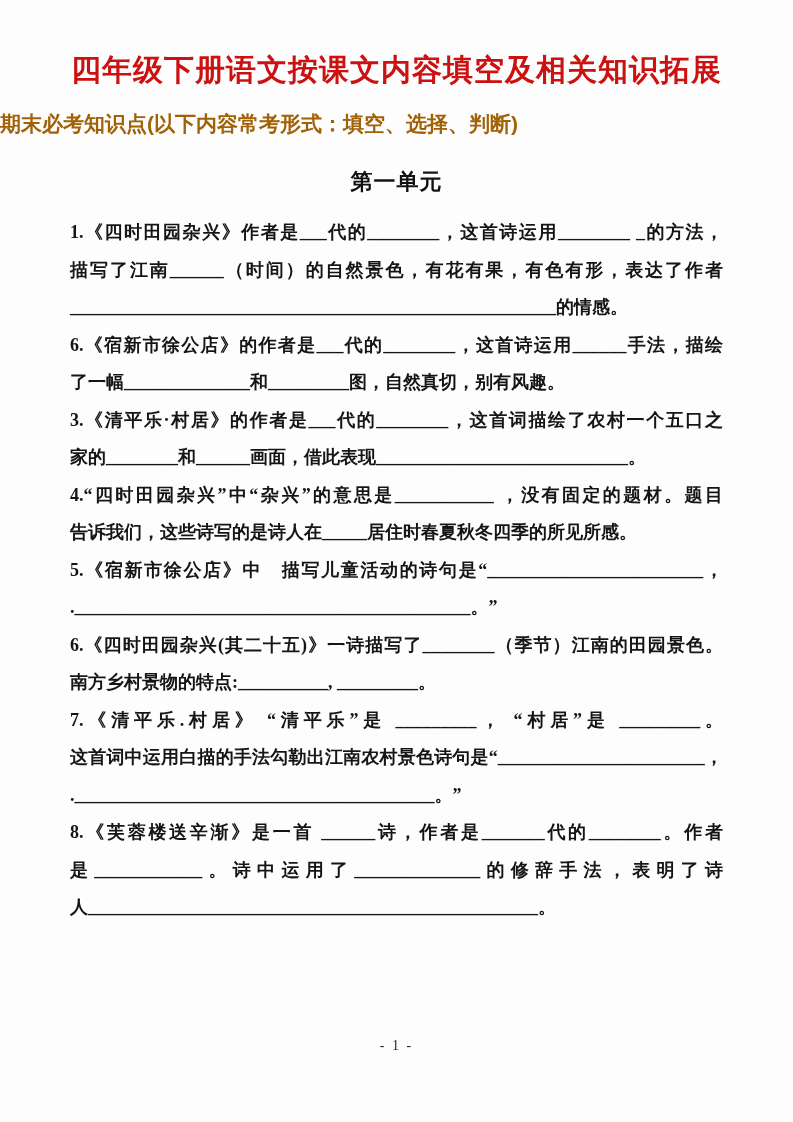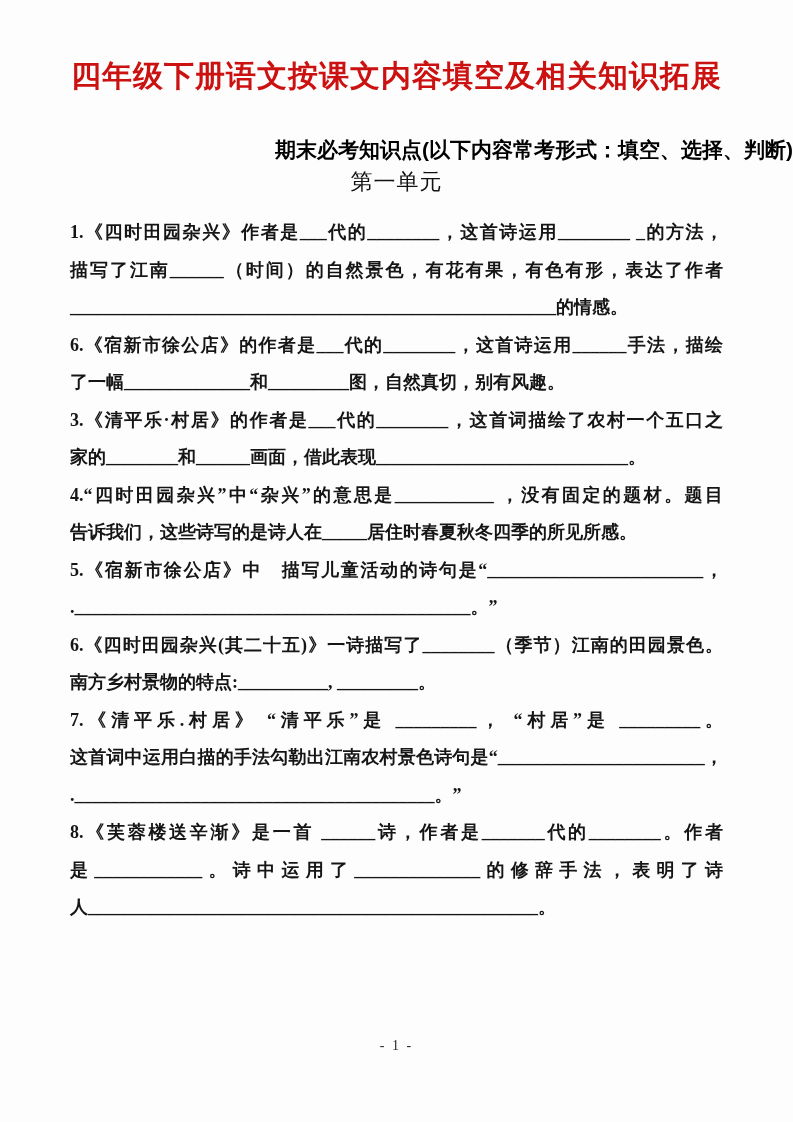--- a/index.html
+++ b/index.html
@@ -12,54 +12,54 @@
     width: 793px;
     height: 1122px;
     margin: 0 auto;
     background: #fdfdfd;
     font-family: "Liberation Serif", "DejaVu Serif", serif;
     color: #151515;
     overflow: hidden;
   }
   .doc-title {
     position: absolute;
-    top: 56px;
+    top: 50px;
     left: 0;
     width: 100%;
     margin: 0;
     text-align: center;
     font-family: "Liberation Sans", "DejaVu Sans", sans-serif;
     font-size: 30px;
     font-weight: bold;
     color: #cc1111;
     letter-spacing: 1px;
     white-space: nowrap;
   }
   .doc-subtitle {
     position: absolute;
-    top: 136px;
+    top: 110px;
     left: 0;
     width: 100%;
     margin: 0;
-    text-align: right;
+    text-align: left;
     font-family: "Liberation Sans", "DejaVu Sans", sans-serif;
     font-size: 21px;
     font-weight: bold;
-    color: #000000;
+    color: #a16207;
     white-space: nowrap;
   }
   .section-heading {
     position: absolute;
     top: 167px;
     left: 0;
     width: 100%;
     margin: 0;
     text-align: center;
     font-size: 22px;
-    font-weight: normal;
+    font-weight: bold;
     color: #111111;
     letter-spacing: 1px;
   }
   .body-block {
     position: absolute;
     top: 214px;
     left: 70px;
     width: 653px;
     font-size: 18px;
   }

